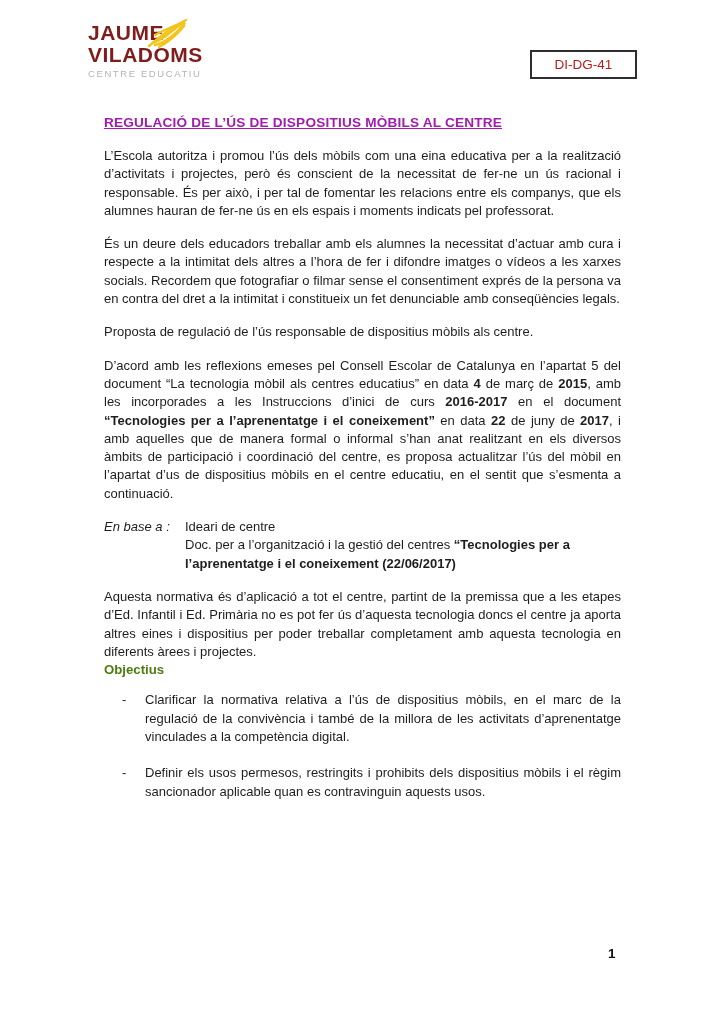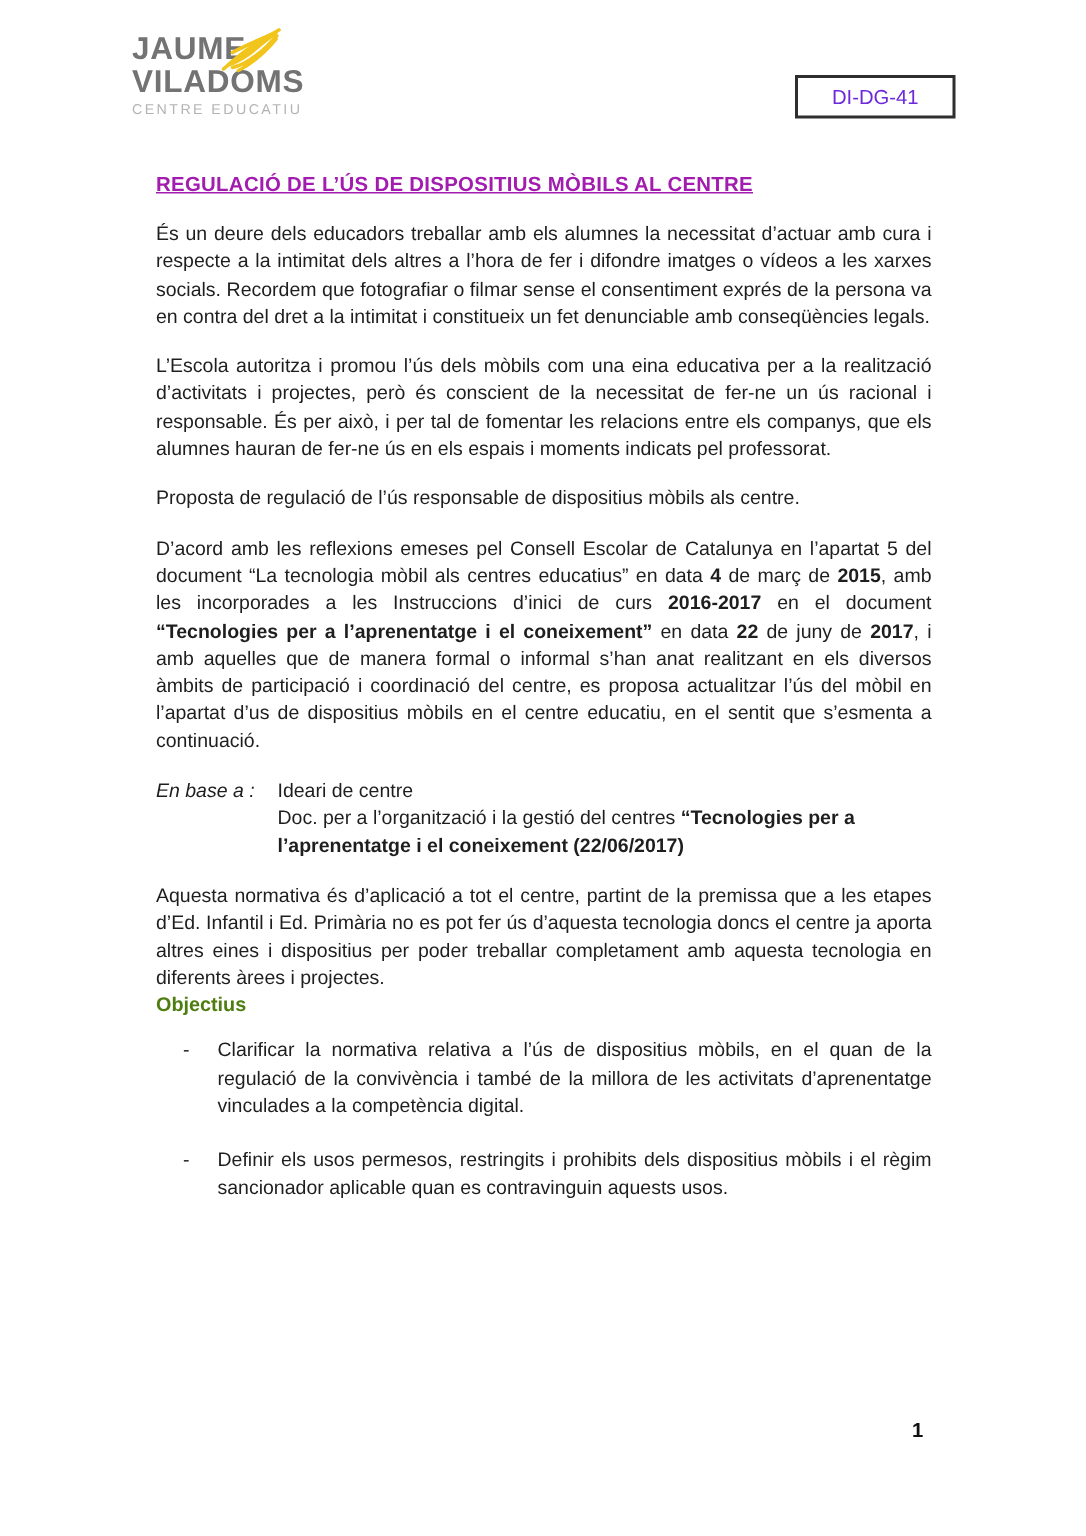--- a/index.html
+++ b/index.html
@@ -22,41 +22,41 @@
   }
   .logo-leaf {
     position: absolute;
     left: 56px;
     top: -6px;
   }
   .logo-l1, .logo-l2 {
     font-weight: bold;
     font-size: 21px;
     letter-spacing: 0.5px;
-    color: #737373;
+    color: #7f1d1d;
   }
   .logo-l1 { margin-bottom: 1px; }
   .logo-l3 {
     margin-top: 4px;
     font-size: 9.5px;
     letter-spacing: 1.6px;
     color: #b4b4b6;
   }
   .doc-code {
     position: absolute;
     left: 530px;
     top: 50px;
     width: 103px;
     height: 25px;
     border: 2px solid #2e2e2e;
     display: flex;
     align-items: center;
     justify-content: center;
     font-size: 13.5px;
-    color: #6d28d9;
+    color: #b91c1c;
   }
 
   
   .content {
     position: absolute;
     left: 104px;
     top: 114px;
     width: 517px;
     font-size: 13px;
     line-height: 18.3px;
@@ -129,40 +129,40 @@
     <div class="logo-l3">CENTRE EDUCATIU</div>
   </div>
 
   <div class="doc-code">
     <span>DI-DG-41</span>
   </div>
 
   <div class="content">
     <h1 class="title">REGULACIÓ DE L’ÚS DE DISPOSITIUS MÒBILS AL CENTRE</h1>
 
+    <p>L’Escola autoritza i promou l’ús dels mòbils com una eina educativa per a la realització d’activitats i projectes, però és conscient de la necessitat de fer-ne un ús racional i responsable. És per això, i per tal de fomentar les relacions entre els companys, que els alumnes hauran de fer-ne ús en els espais i moments indicats pel professorat.</p>
     <p>És un deure dels educadors treballar amb els alumnes la necessitat d’actuar amb cura i respecte a la intimitat dels altres a l’hora de fer i difondre imatges o vídeos a les xarxes socials. Recordem que fotografiar o filmar sense el consentiment exprés de la persona va en contra del dret a la intimitat i constitueix un fet denunciable amb conseqüències legals.</p>
-    <p>L’Escola autoritza i promou l’ús dels mòbils com una eina educativa per a la realització d’activitats i projectes, però és conscient de la necessitat de fer-ne un ús racional i responsable. És per això, i per tal de fomentar les relacions entre els companys, que els alumnes hauran de fer-ne ús en els espais i moments indicats pel professorat.</p>
     <p class="no-justify">Proposta de regulació de l’ús responsable de dispositius mòbils als centre.</p>
     <p><span>D’acord amb les reflexions emeses pel Consell Escolar de Catalunya en l’apartat 5 del document “La tecnologia mòbil als centres educatius” en data </span><span class="run-b">4</span><span> de març de </span><span class="run-b">2015</span><span>, amb les incorporades a les Instruccions d’inici de curs </span><span class="run-b">2016-2017</span><span> en el document </span><span class="run-b">“Tecnologies per a l’aprenentatge i el coneixement”</span><span> en data </span><span class="run-b">22</span><span> de juny de </span><span class="run-b">2017</span><span>, i amb aquelles que de manera formal o informal s’han anat realitzant en els diversos àmbits de participació i coordinació del centre, es proposa actualitzar l’ús del mòbil en l’apartat d’us de dispositius mòbils en el centre educatiu, en el sentit que s’esmenta a continuació.</span></p>
 
     <div class="en-base">
       <div class="en-base-label">En base a :</div>
       <div class="en-base-items">
         <div>Ideari de centre</div>
         <div><span>Doc. per a l’organització i la gestió del centres </span><span class="run-b">“Tecnologies per a l’aprenentatge i el coneixement (22/06/2017)</span></div>
       </div>
     </div>
 
     <p class="tight">Aquesta normativa és d’aplicació a tot el centre, partint de la premissa que a les etapes d’Ed. Infantil i Ed. Primària no es pot fer ús d’aquesta tecnologia doncs el centre ja aporta altres eines i dispositius per poder treballar completament amb aquesta tecnologia en diferents àrees i projectes.</p>
 
     <h2 class="obj-heading">Objectius</h2>
 
     <div class="bullet">
       <span class="marker">-</span>
-      <span class="bullet-text">Clarificar la normativa relativa a l’ús de dispositius mòbils, en el quan de la regulació de la convivència i també de la millora de les activitats d’aprenentatge vinculades a la competència digital.</span>
+      <span class="bullet-text">Clarificar la normativa relativa a l’ús de dispositius mòbils, en el marc de la regulació de la convivència i també de la millora de les activitats d’aprenentatge vinculades a la competència digital.</span>
     </div>
     <div class="bullet">
       <span class="marker">-</span>
       <span class="bullet-text">Definir els usos permesos, restringits i prohibits dels dispositius mòbils i el règim sancionador aplicable quan es contravinguin aquests usos.</span>
     </div>
   </div>
 
   <div class="page-number">1</div>
 </div>
 

